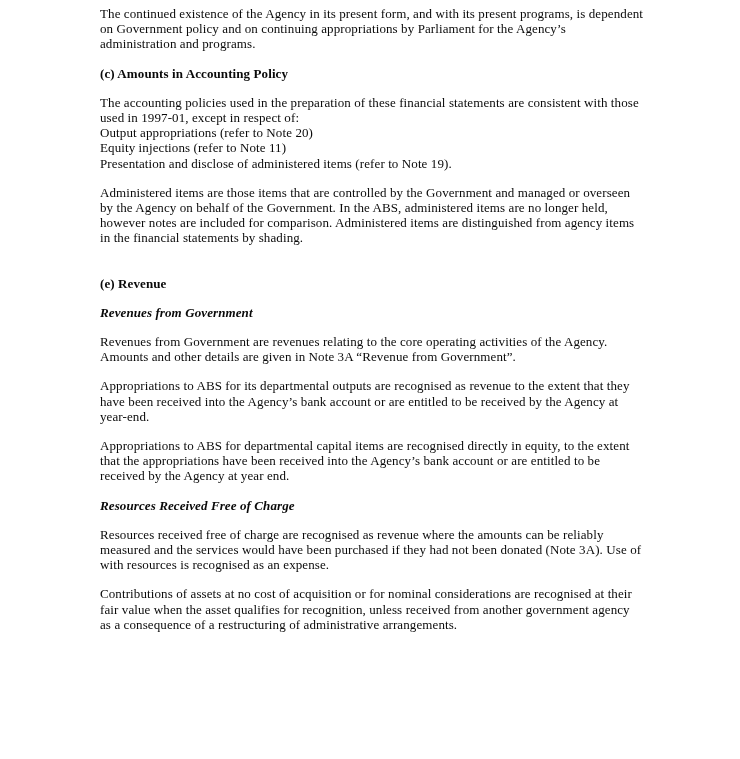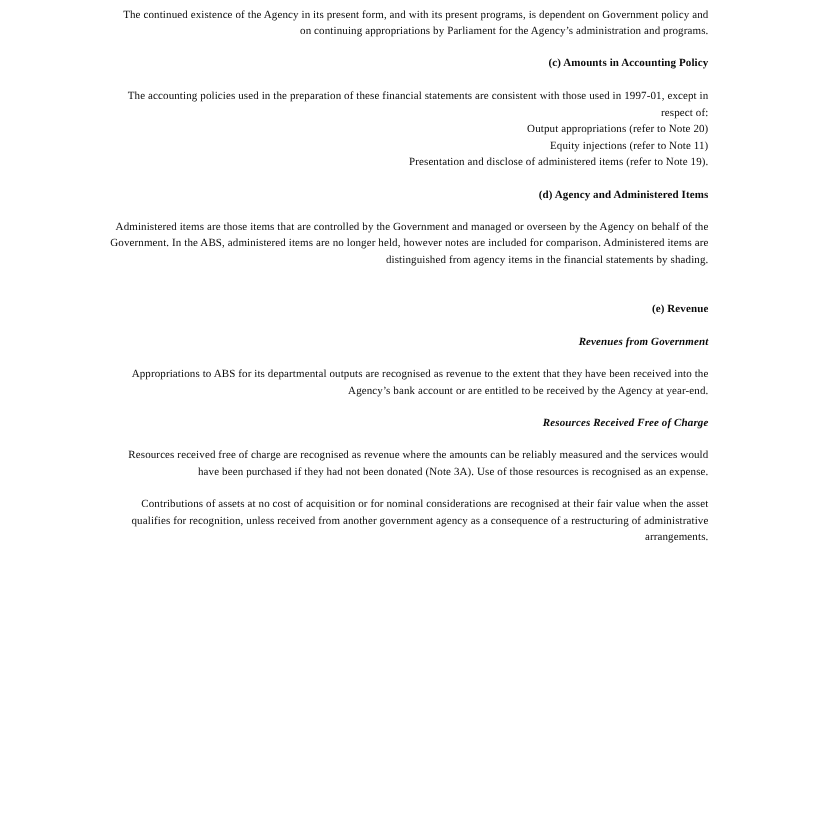--- a/index.html
+++ b/index.html
@@ -15,52 +15,52 @@
     color: #0a0a0a;
   }
   .page {
     box-sizing: border-box;
     width: 740px;
     height: 759px;
     padding: 6px 96px 0 100px;
     background: #ffffff;
   }
   .block {
-    font-size: 10px;
+    font-size: 13px;
     line-height: 15.2px;
     margin: 0 0 14px 0;
-    text-align: right;
+    text-align: left;
     letter-spacing: 0.1px;
   }
   .h {
     font-weight: bold;
   }
   .i {
     font-style: italic;
     font-weight: bold;
   }
   .multiline {
     white-space: pre-line;
   }
   .space-before {
     margin-top: 30px;
-    margin-left: 16px;
   }
 </style>
 </head>
 <body>
 
 <div class="page">
   <p class="block">The continued existence of the Agency in its present form, and with its present programs, is dependent on Government policy and on continuing appropriations by Parliament for the Agency’s administration and programs.</p>
   <p class="block h">(c) Amounts in Accounting Policy</p>
   <p class="block multiline">The accounting policies used in the preparation of these financial statements are consistent with those used in 1997-01, except in respect of:
 Output appropriations (refer to Note 20)
 Equity injections (refer to Note 11)
 Presentation and disclose of administered items (refer to Note 19).</p>
-  <p class="block h">(d) Agency and Administered Items</p>
   <p class="block">Administered items are those items that are controlled by the Government and managed or overseen by the Agency on behalf of the Government. In the ABS, administered items are no longer held, however notes are included for comparison.  Administered items are distinguished from agency items in the financial statements by shading.</p>
   <p class="block h space-before">(e) Revenue</p>
   <p class="block i">Revenues from Government</p>
+  <p class="block">Revenues from Government are revenues relating to the core operating activities of the Agency.  Amounts and other details are given in Note 3A “Revenue from Government”.</p>
   <p class="block">Appropriations to ABS for its departmental outputs are recognised as revenue to the extent that they have been received into the Agency’s bank account or are entitled to be received by the Agency at year-end.</p>
+  <p class="block">Appropriations to ABS for departmental capital items are recognised directly in equity, to the extent that the appropriations have been received into the Agency’s bank account or are entitled to be received by the Agency at year end.</p>
   <p class="block i">Resources Received Free of Charge</p>
-  <p class="block">Resources received free of charge are recognised as revenue where the amounts can be reliably measured and the services would have been purchased if they had not been donated (Note 3A). Use of those resources is recognised as an expense.</p>
+  <p class="block">Resources received free of charge are recognised as revenue where the amounts can be reliably measured and the services would have been purchased if they had not been donated (Note 3A). Use of with resources is recognised as an expense.</p>
   <p class="block">Contributions of assets at no cost of acquisition or for nominal considerations are recognised at their fair value when the asset qualifies for recognition, unless received from another government agency as a consequence of a restructuring of administrative arrangements.</p>
 </div>
 
 </body></html>

